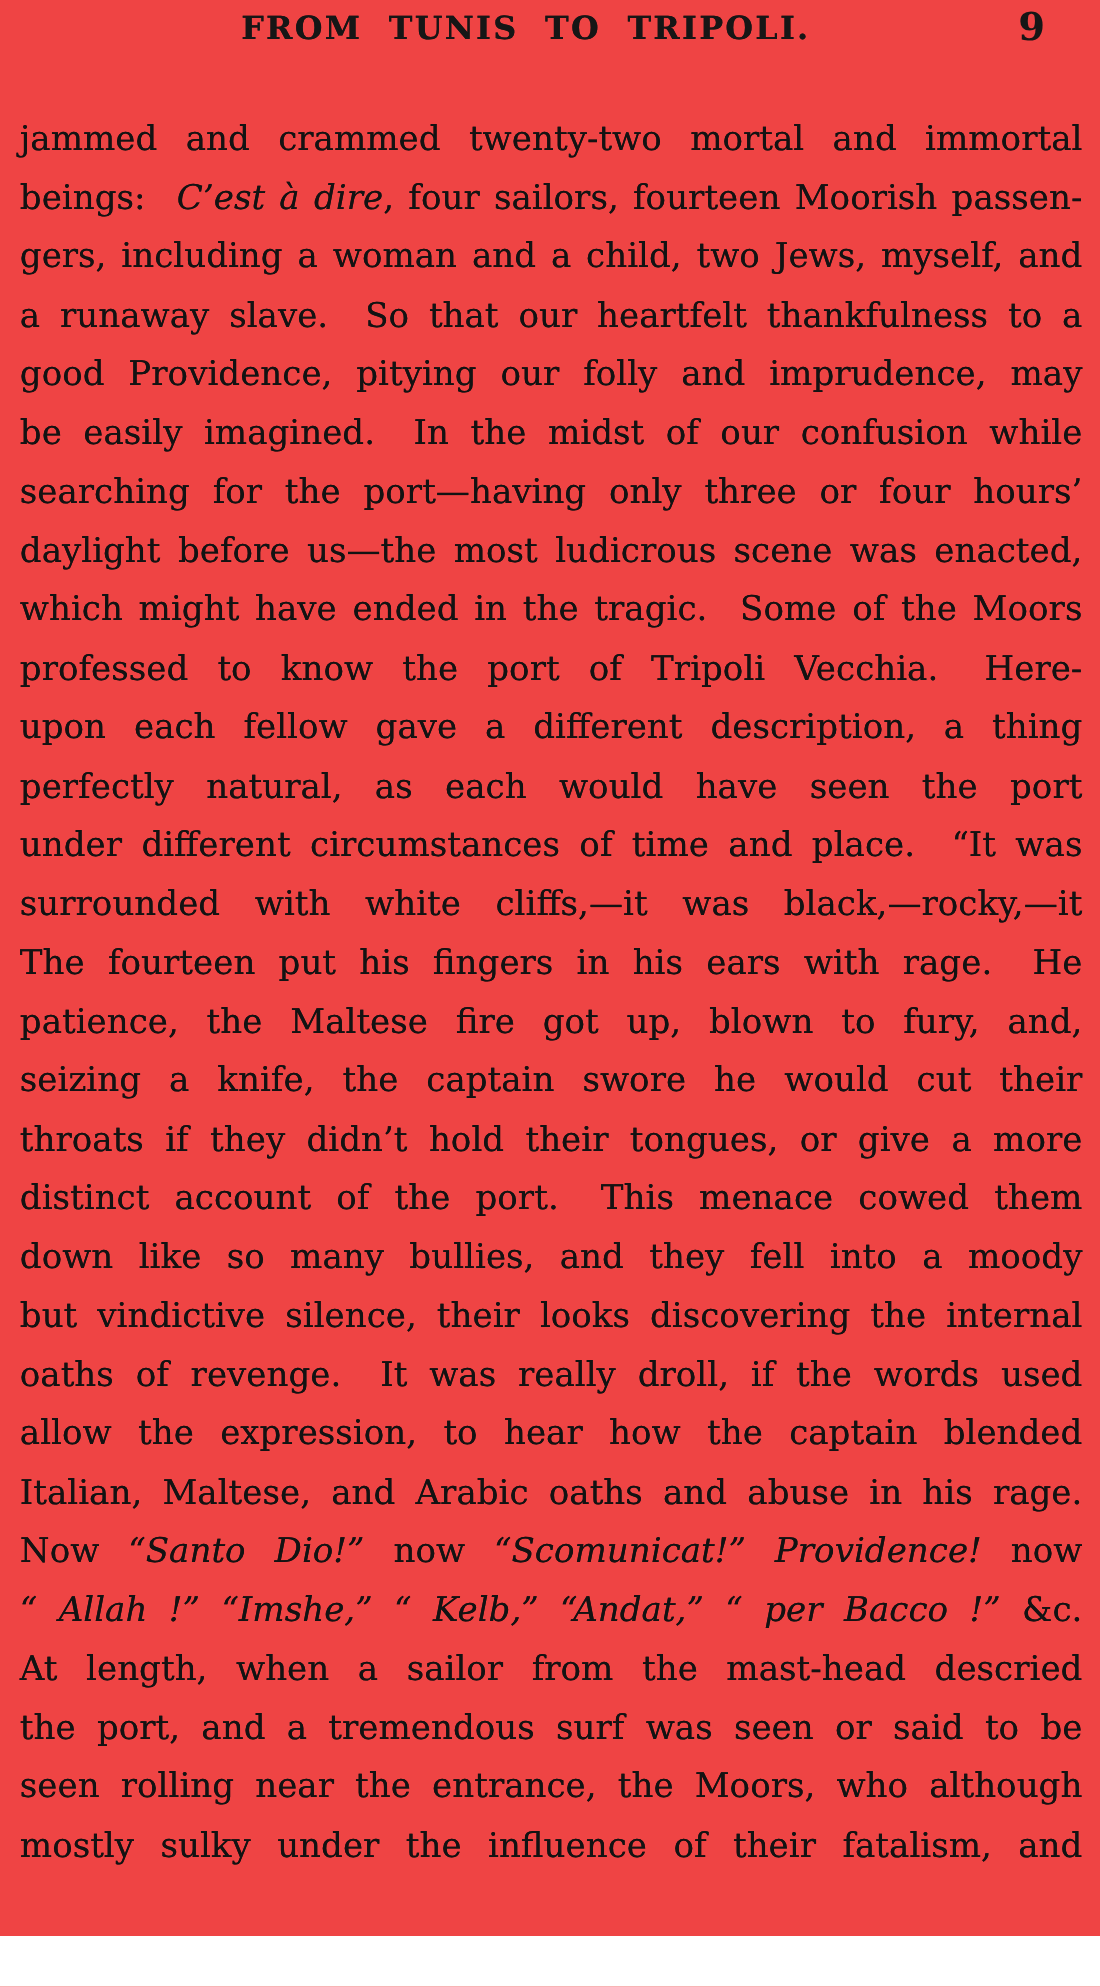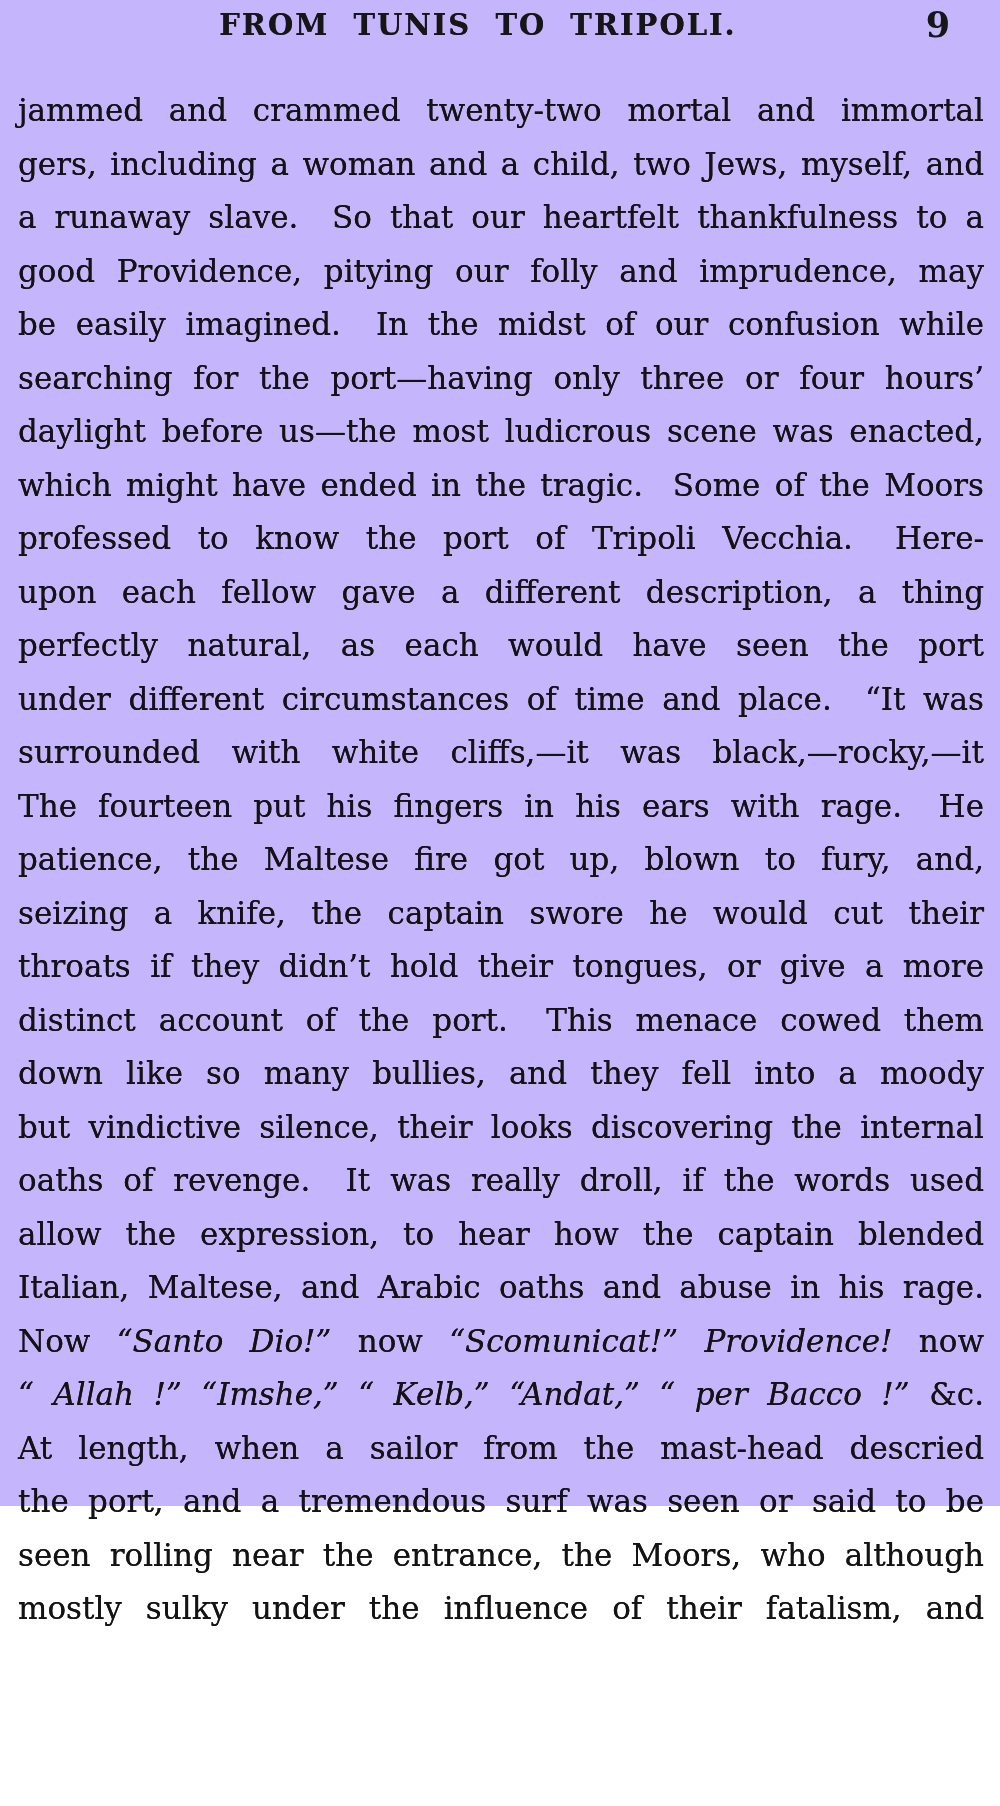--- a/index.html
+++ b/index.html
@@ -4,22 +4,22 @@
 <style>
   html, body { margin: 0; padding: 0; }
   body {
     width: 1000px; height: 1806px;
     background: #ffffff;
     font-family: "DejaVu Serif", "Liberation Serif", serif;
     overflow: hidden;
   }
   .page {
     position: relative;
-    width: 1000px; height: 1506px;
-    background: #c4b5fd;
+    width: 1000px; height: 1760px;
+    background: #ef4444;
     color: #131313;
     text-decoration: underline;
   }
   .running-head {
     position: absolute;
     top: 8px; left: 0; right: 0;
     height: 44px;
   }
   .head-title {
     display: block;
@@ -35,21 +35,21 @@
   }
   .page-num {
     position: absolute;
     right: 50px; top: -4px;
     font-weight: bold;
     font-size: 35px;
     color: #161616;
   }
   .body-text {
     position: absolute;
-    top: 84px; left: 18px; right: 16px;
+    top: 100px; left: 18px; right: 16px;
   }
   .line {
     height: 53.5px;
     line-height: 53.5px;
     font-size: 31px;
     text-align: justify;
     text-align-last: justify;
     -moz-text-align-last: justify;
     white-space: normal;
     text-shadow: 0 0 0.5px rgba(15,15,15,0.9);
@@ -59,20 +59,21 @@
 </head>
 <body>
 
 <div class="page">
   <div class="running-head">
     <span class="head-title">FROM TUNIS TO TRIPOLI.</span>
     <span class="page-num">9</span>
   </div>
   <div class="body-text" id="body-lines">
       <div class="line"><span>jammed and crammed twenty-two mortal and immortal</span></div>
+      <div class="line"><span>beings:  </span><span class="it">C’est à dire</span><span>, four sailors, fourteen Moorish passen-</span></div>
       <div class="line"><span>gers, including a woman and a child, two Jews, myself, and</span></div>
       <div class="line"><span>a runaway slave.  So that our heartfelt thankfulness to a</span></div>
       <div class="line"><span>good Providence, pitying our folly and imprudence, may</span></div>
       <div class="line"><span>be easily imagined.  In the midst of our confusion while</span></div>
       <div class="line"><span>searching for the port—having only three or four hours’</span></div>
       <div class="line"><span>daylight before us—the most ludicrous scene was enacted,</span></div>
       <div class="line"><span>which might have ended in the tragic.  Some of the Moors</span></div>
       <div class="line"><span>professed to know the port of Tripoli Vecchia.  Here-</span></div>
       <div class="line"><span>upon each fellow gave a different description, a thing</span></div>
       <div class="line"><span>perfectly natural, as each would have seen the port</span></div>

